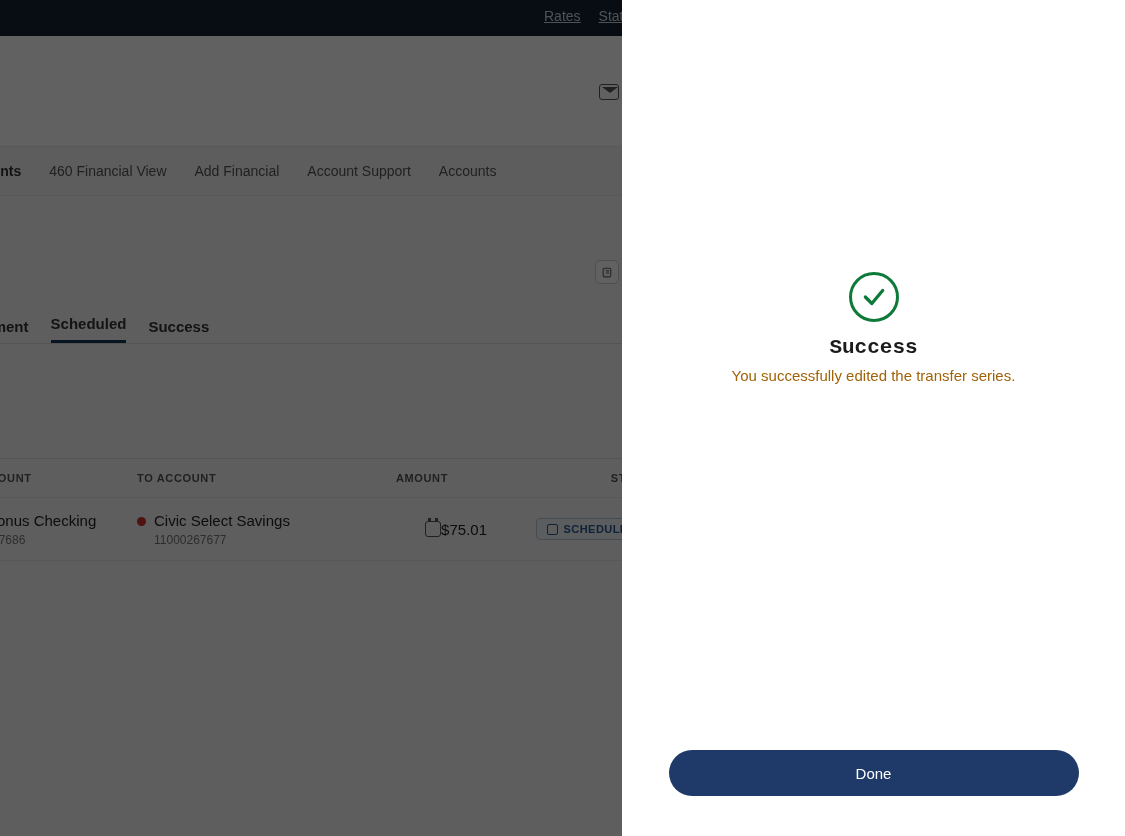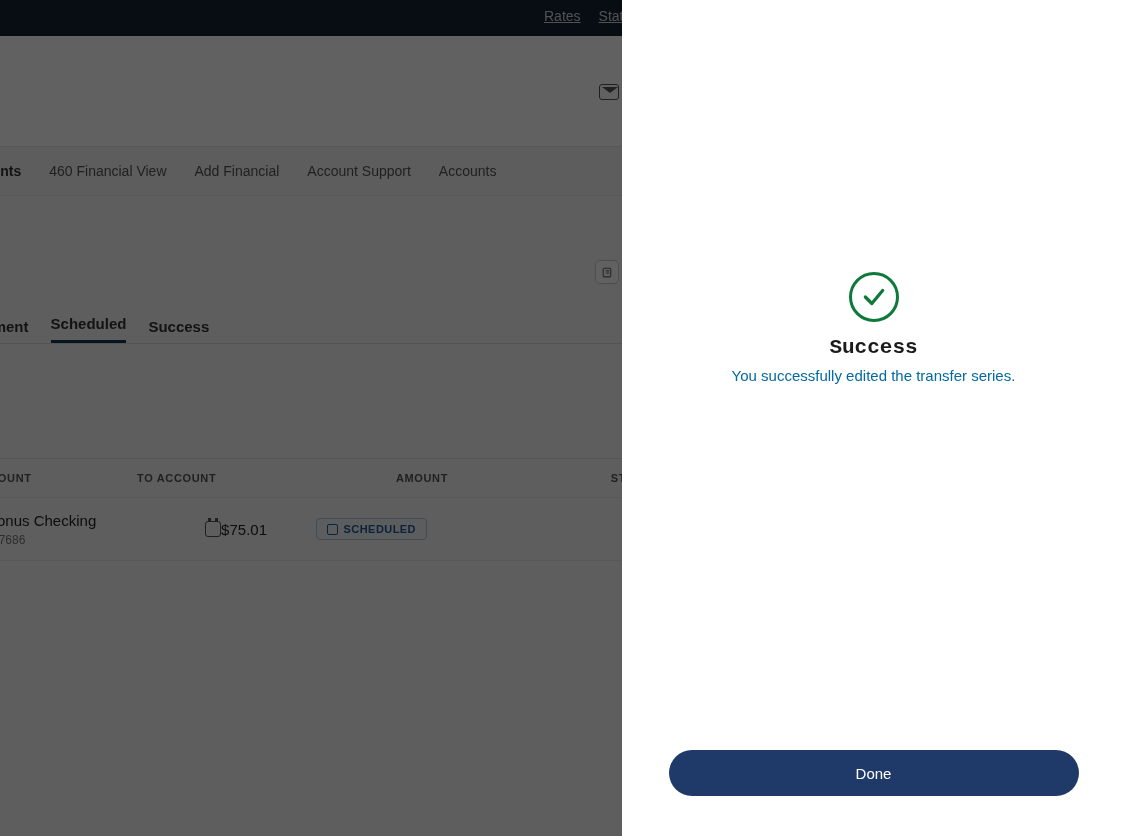--- a/index.html
+++ b/index.html
@@ -49,21 +49,21 @@
 
   
   .dim { position: absolute; top: 0; left: 0; width: 622px; height: 836px; background: rgba(0,0,0,0.62); pointer-events: none; }
 
   
   .panel { position: absolute; top: 0; right: 0; width: 503px; height: 836px; background: #fff; display: flex; flex-direction: column; }
   .panel-body { flex: 1; display: flex; flex-direction: column; align-items: center; justify-content: center; padding: 0 40px 180px; text-align: center; }
   .check-circle { width: 50px; height: 50px; border: 3px solid #0d7a3a; border-radius: 50%; display: flex; align-items: center; justify-content: center; margin-bottom: 14px; }
   .check-circle svg { width: 26px; height: 26px; }
   .panel-title { font-size: 21px; font-weight: 600; color: #1b1b1b; margin-bottom: 8px; font-family: Liberation Mono, monospace; }
-  .panel-msg { font-size: 15px; color: #0369a1; }
+  .panel-msg { font-size: 15px; color: #a16207; }
   .panel-footer { position: absolute; bottom: 40px; left: 0; right: 0; display: flex; justify-content: center; }
   .done-btn { width: 410px; height: 46px; border-radius: 23px; background: #1f3a68; color: #fff; border: none; font-size: 15px; font-weight: 500; cursor: pointer; }
 </style>
 </head>
 <body>
 
 <div class="app">
 
   <div class="topstrip">
     <div class="links">
@@ -102,20 +102,24 @@
       <div class="col-from" style="margin-left:-28px;">ACCOUNT</div>
       <div class="col-to">TO ACCOUNT</div>
       <div class="col-amt">AMOUNT</div>
       <div class="col-stat">STATUS</div>
     </div>
     <div class="row">
       <div class="col-from" style="margin-left:-28px;">
         <div class="acct-name"><span>ic Bonus Checking</span></div>
         <div class="acct-num">00267686</div>
       </div>
+      <div class="col-to">
+        <div class="acct-name"><span class="dot red"></span><span>Civic Select Savings</span></div>
+        <div class="acct-num" style="margin-left:17px;">11000267677</div>
+      </div>
       <div class="col-amt">
         <div class="amt-wrap">
           <span class="cal-icon"></span>
           <span>$75.01</span>
         </div>
       </div>
       <div class="col-stat" style="display:flex; justify-content:flex-end; padding-right:10px;">
         <span class="status-badge">
           <span class="mini-cal"></span>
           <span>SCHEDULED</span>

